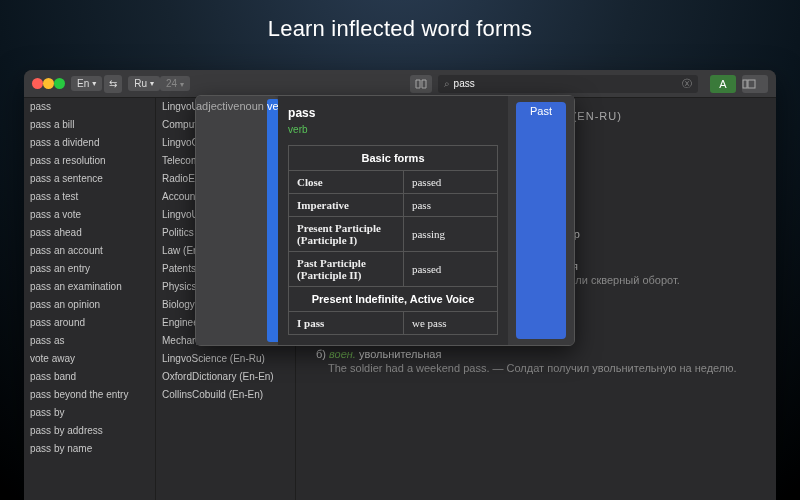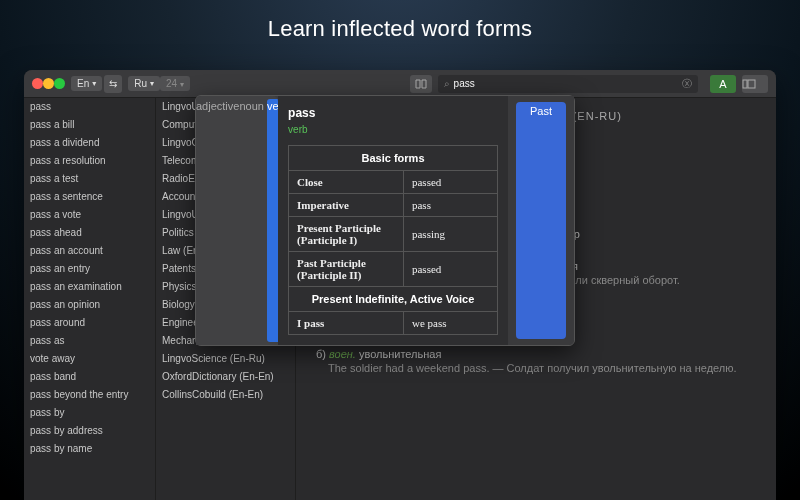--- a/index.html
+++ b/index.html
@@ -120,22 +120,22 @@
       </div>
     </div>
   </div>
 
   <div class="body">
     <div class="col1" id="wordlist">
         <div class="item">pass</div>
         <div class="item">pass a bill</div>
         <div class="item">pass a dividend</div>
         <div class="item">pass a resolution</div>
+        <div class="item">pass a sentence</div>
         <div class="item">pass a test</div>
-        <div class="item">pass a sentence</div>
         <div class="item">pass a vote</div>
         <div class="item">pass ahead</div>
         <div class="item">pass an account</div>
         <div class="item">pass an entry</div>
         <div class="item">pass an examination</div>
         <div class="item">pass an opinion</div>
         <div class="item">pass around</div>
         <div class="item">pass as</div>
         <div class="item">vote away</div>
         <div class="item">pass band</div>

